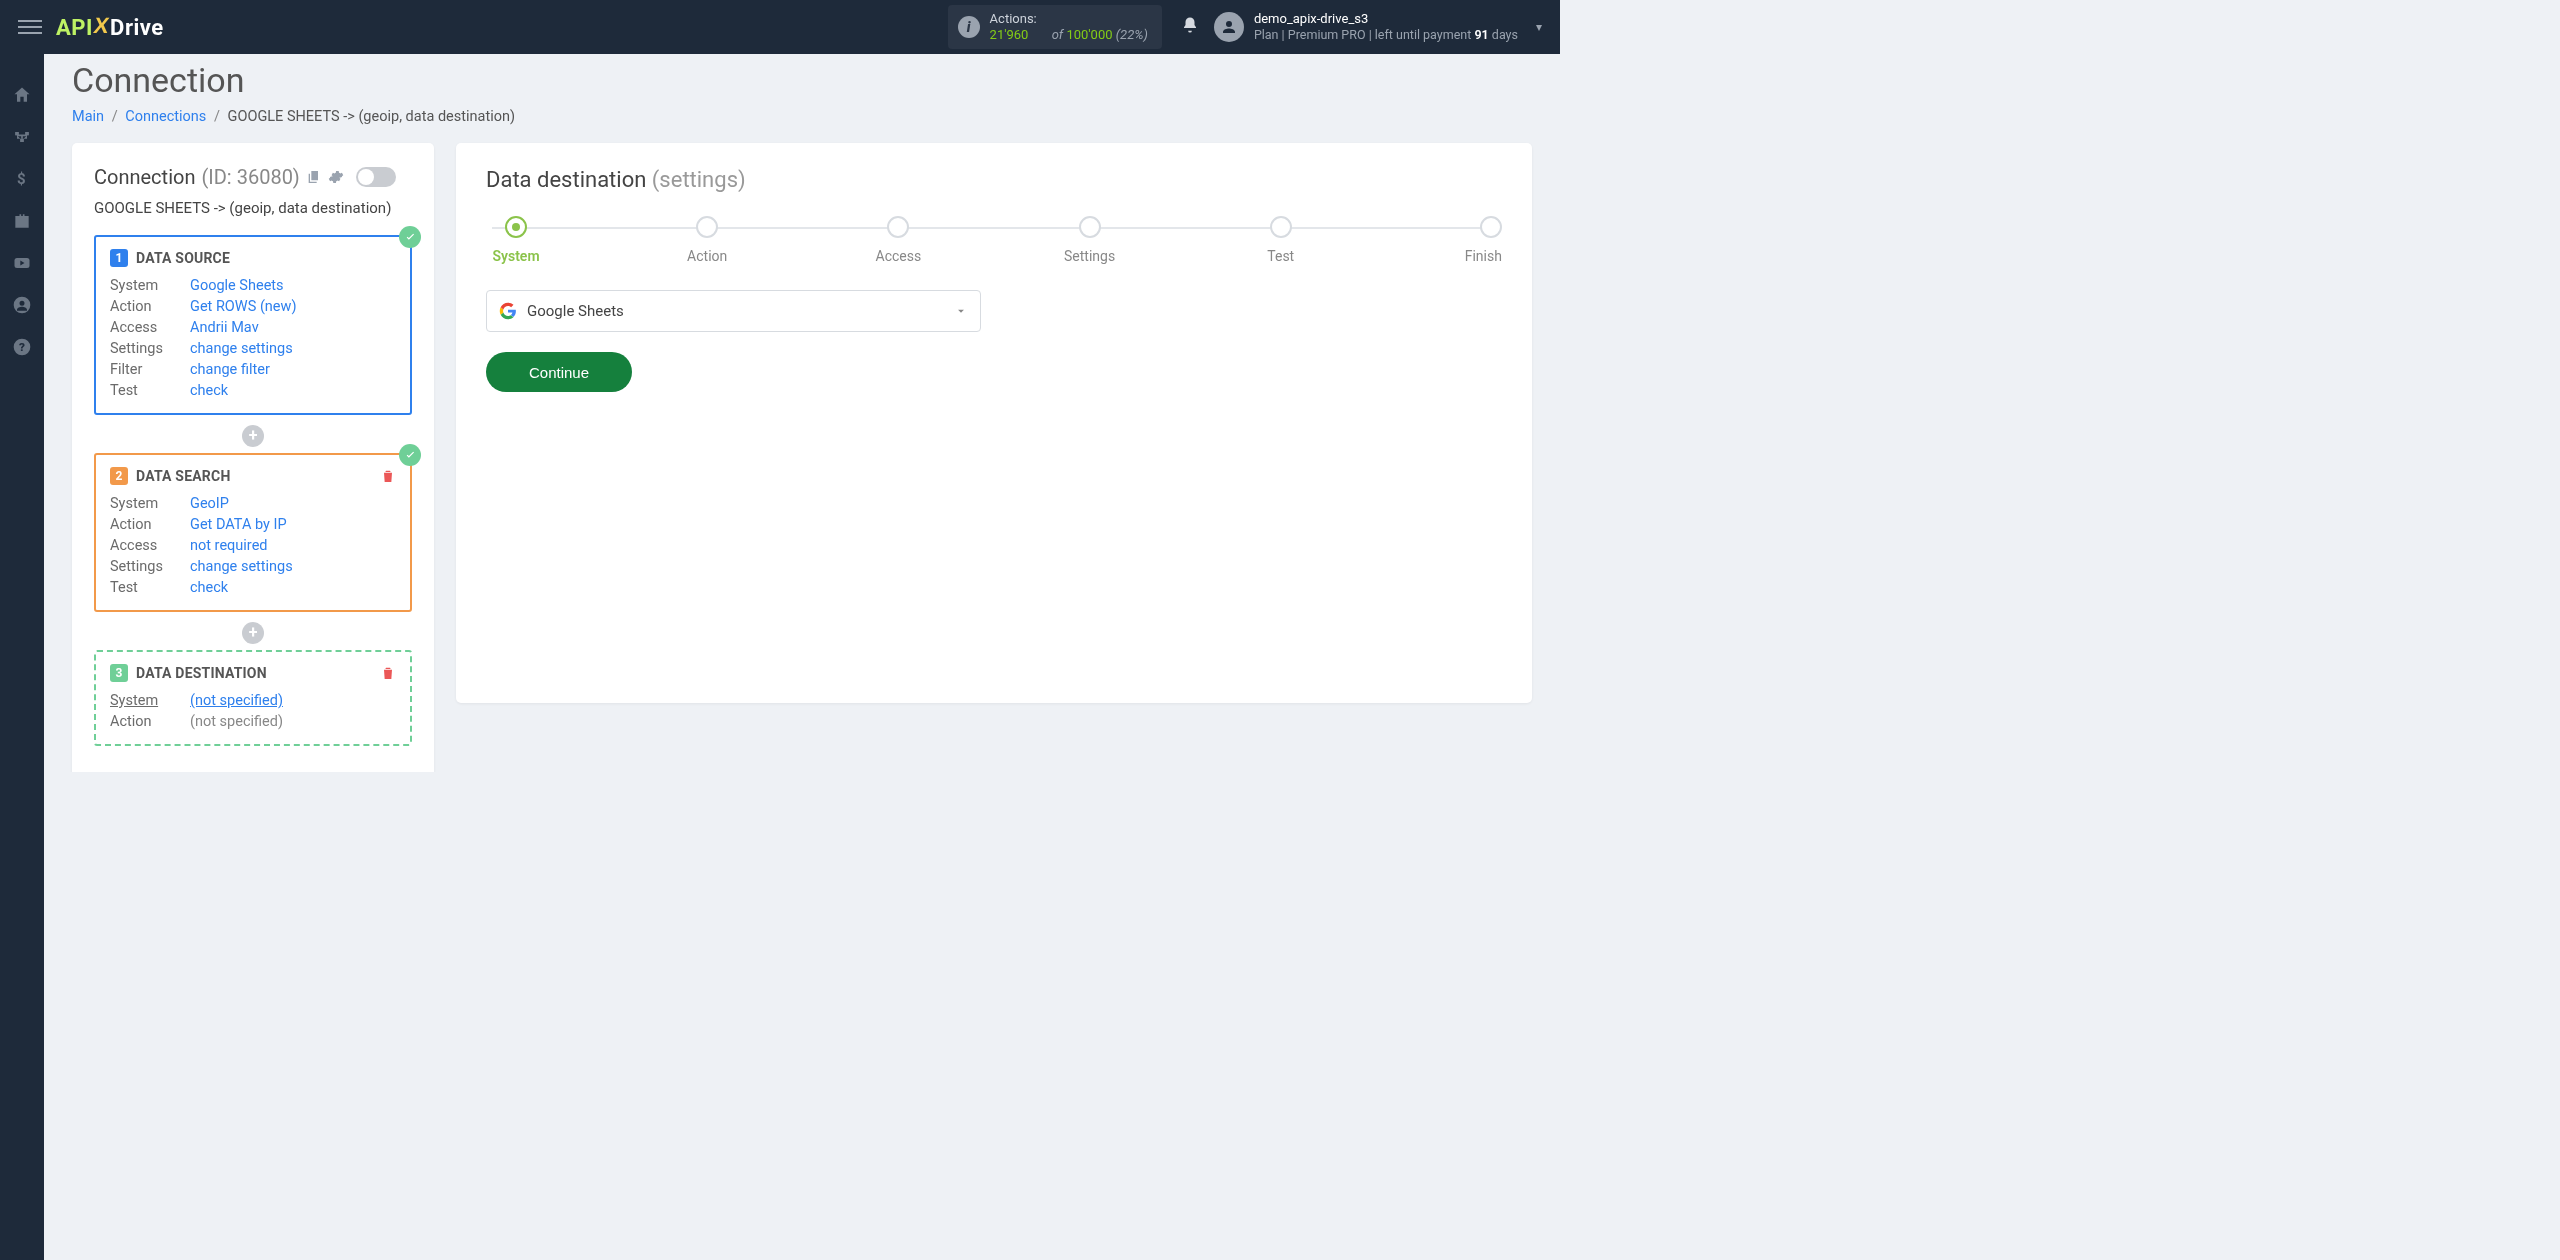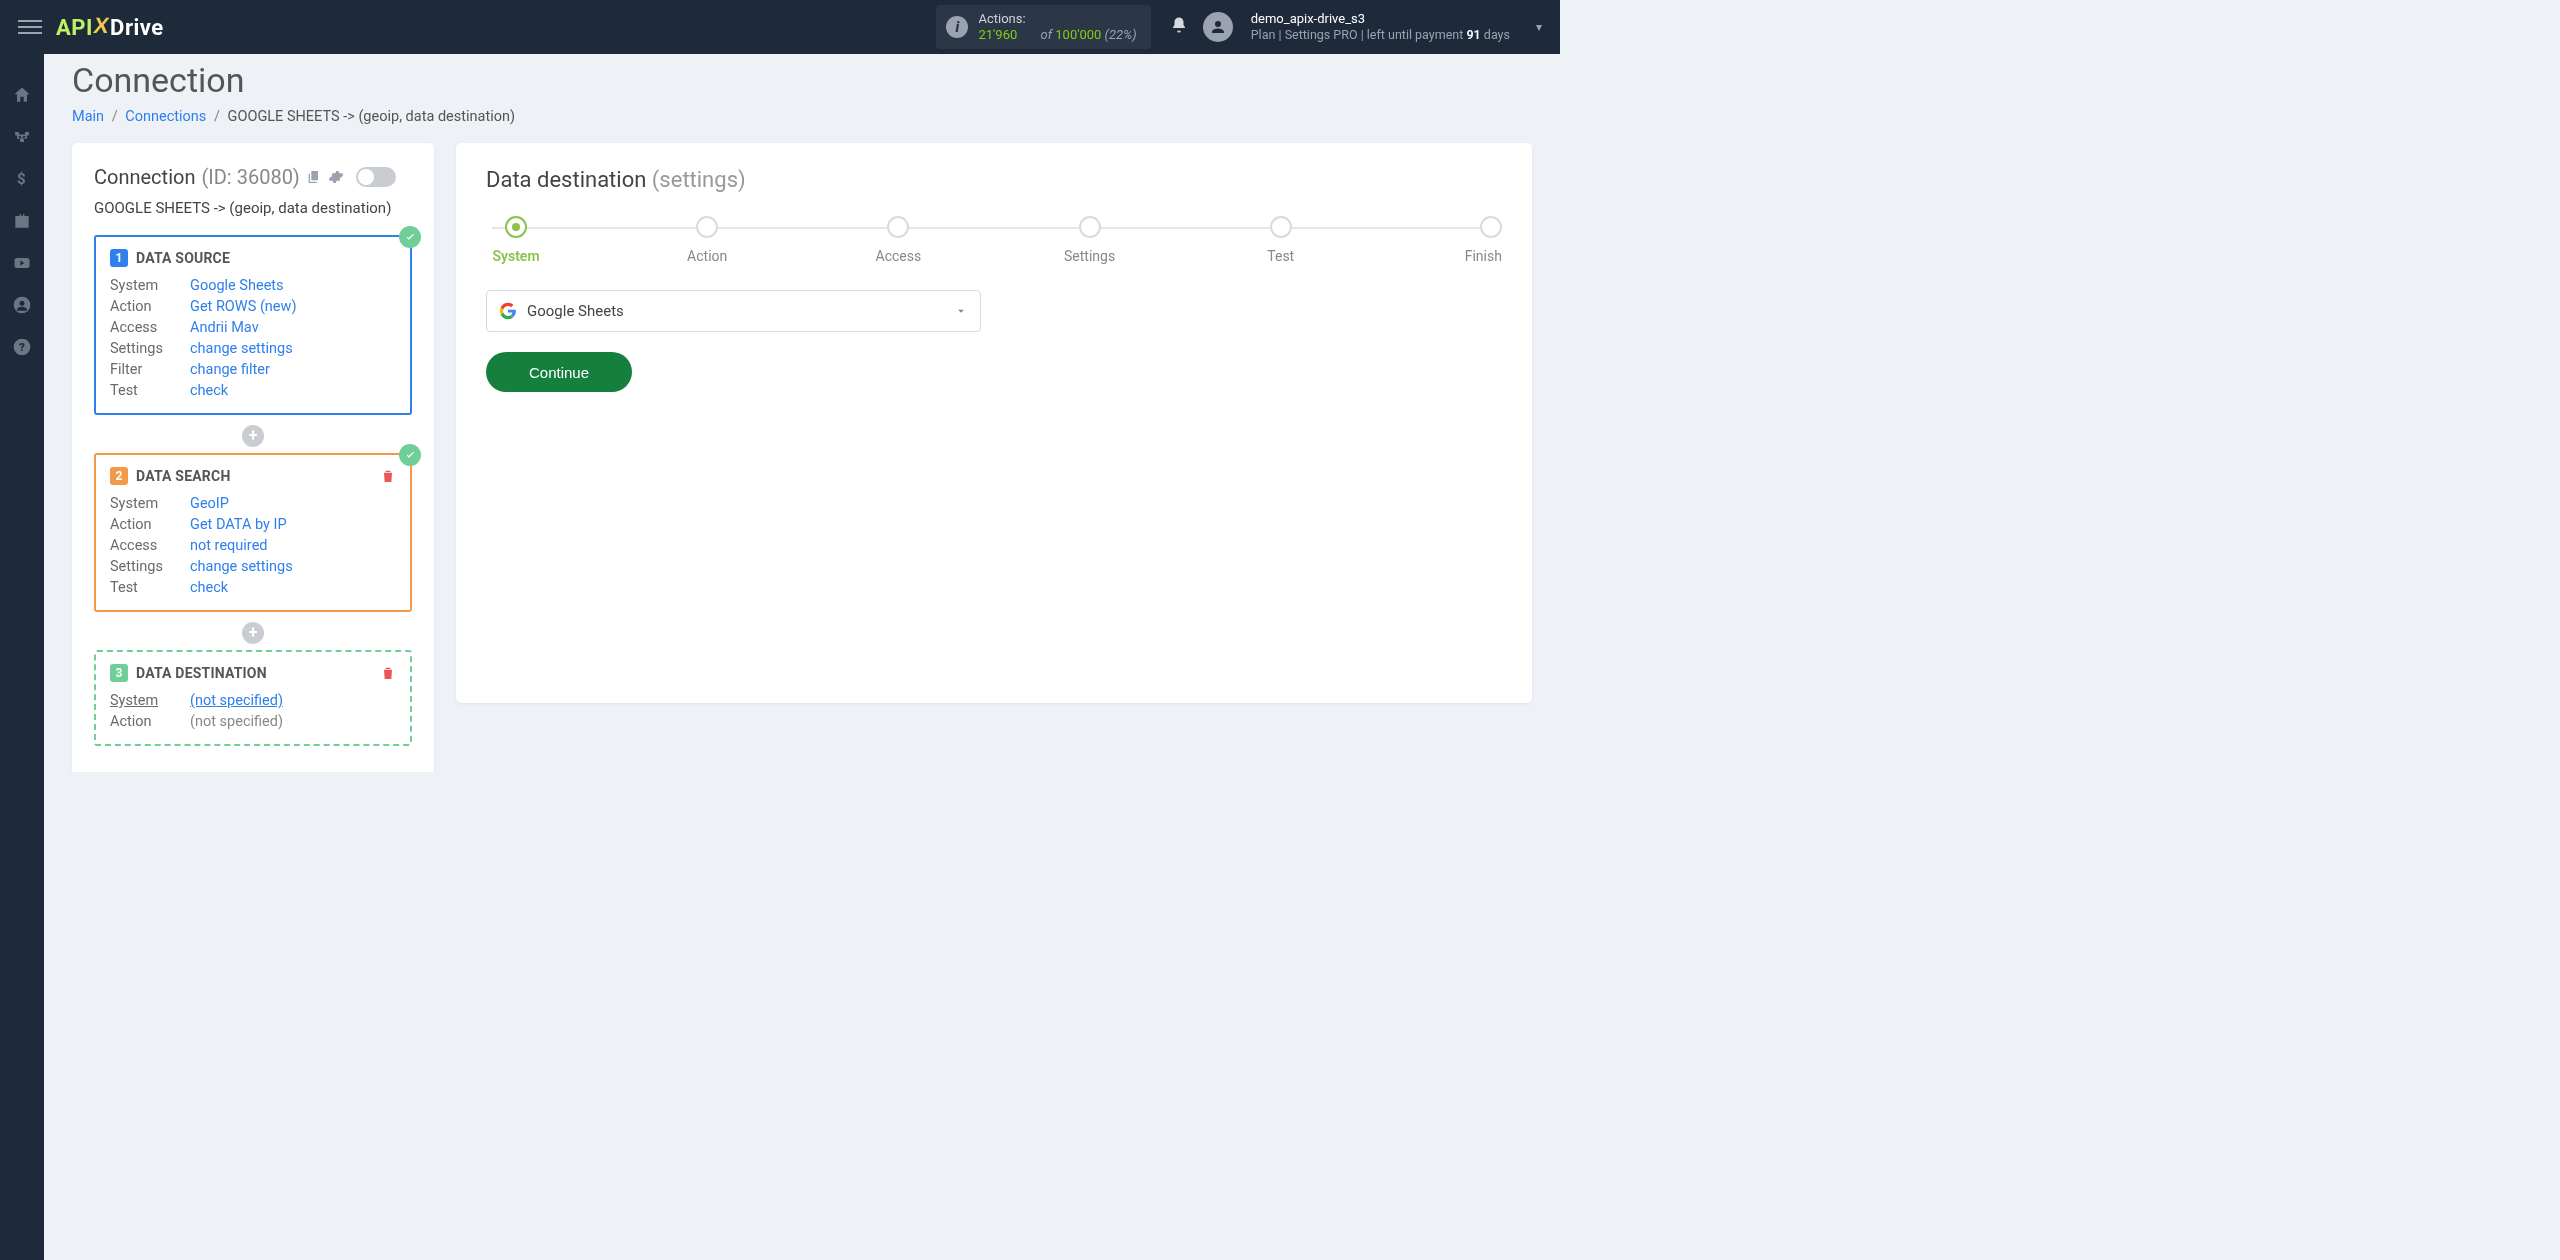--- a/index.html
+++ b/index.html
@@ -15,21 +15,21 @@
 .logo .drive { color: #fff; }
 .topbar-spacer { flex: 1; }
 .actions-pill { background: #2b3646; border-radius: 4px; padding: 6px 14px 6px 10px; display: flex; align-items: center; gap: 10px; margin-right: 14px; }
 .info-circle { width: 22px; height: 22px; border-radius: 50%; background: #9aa3af; color: #2b3646; display: flex; align-items: center; justify-content: center; font-weight: 900; font-style: italic; font-size: 14px; }
 .actions-text { font-size: 13px; line-height: 1.25; }
 .actions-text .l1 { color: #cdd3db; }
 .actions-text .counts { color: #84cc16; }
 .actions-text .of { color: #9aa3af; font-style: italic; margin-left: 20px; }
 .actions-text .pct { color: #9aa3af; font-style: italic; }
 .bell { width: 28px; text-align: center; color: #d6dae0; font-size: 18px; margin-right: 10px; }
-.user-wrap { display: flex; align-items: center; gap: 18px; margin-right: 8px; }
+.user-wrap { display: flex; align-items: center; gap: 10px; margin-right: 8px; }
 .avatar { width: 30px; height: 30px; border-radius: 50%; background: #9aa3af; display: flex; align-items: center; justify-content: center; }
 .avatar svg { width: 18px; height: 18px; fill: #1e2a3a; }
 .user-text { font-size: 13px; line-height: 1.25; }
 .user-text .uname { color: #fff; }
 .user-text .plan { color: #9aa3af; font-size: 12.5px; }
 .user-text .plan b { color: #fff; font-weight: 600; }
 .chev-down { color: #9aa3af; font-size: 12px; margin-left: 8px; }
 
 
 .leftrail { position: fixed; top: 54px; left: 0; bottom: 0; width: 44px; background: #1e2a3a; display: flex; flex-direction: column; padding-top: 20px; }
@@ -140,21 +140,21 @@
   <div class="user-wrap">
     <div class="avatar">
       <svg viewBox="0 0 24 24">
           <path d="M12 12a4 4 0 1 0-4-4 4 4 0 0 0 4 4zm0 2c-3 0-8 1.5-8 4.5V20h16v-1.5c0-3-5-4.5-8-4.5z"></path>
         </svg>
     </div>
     <div class="user-text">
       <div class="uname">demo_apix-drive_s3</div>
       <div class="plan">
         <span>Plan |</span>
-        <span>Settings PRO</span>
+        <span>Premium PRO</span>
         <span>| left until payment</span>
         <b>91</b>
         <span>days</span>
       </div>
     </div>
     <div class="chev-down">▾</div>
   </div>
 </div>
 
 <div class="leftrail">

